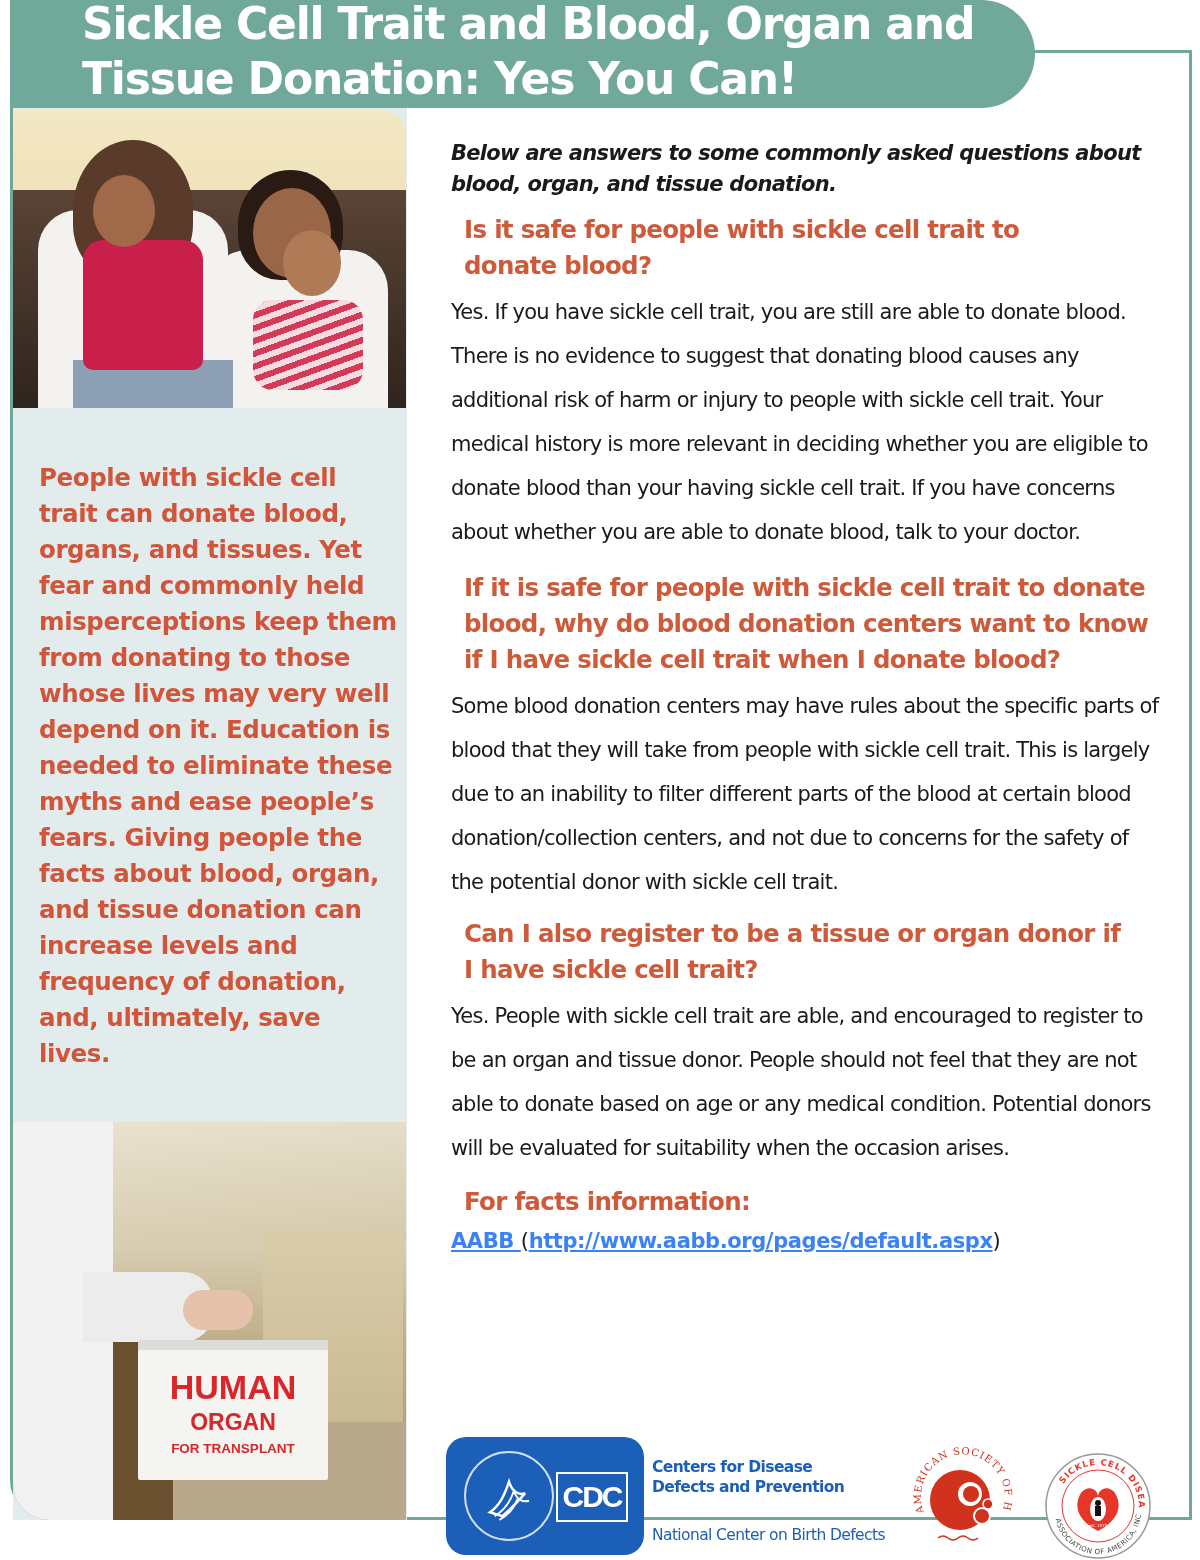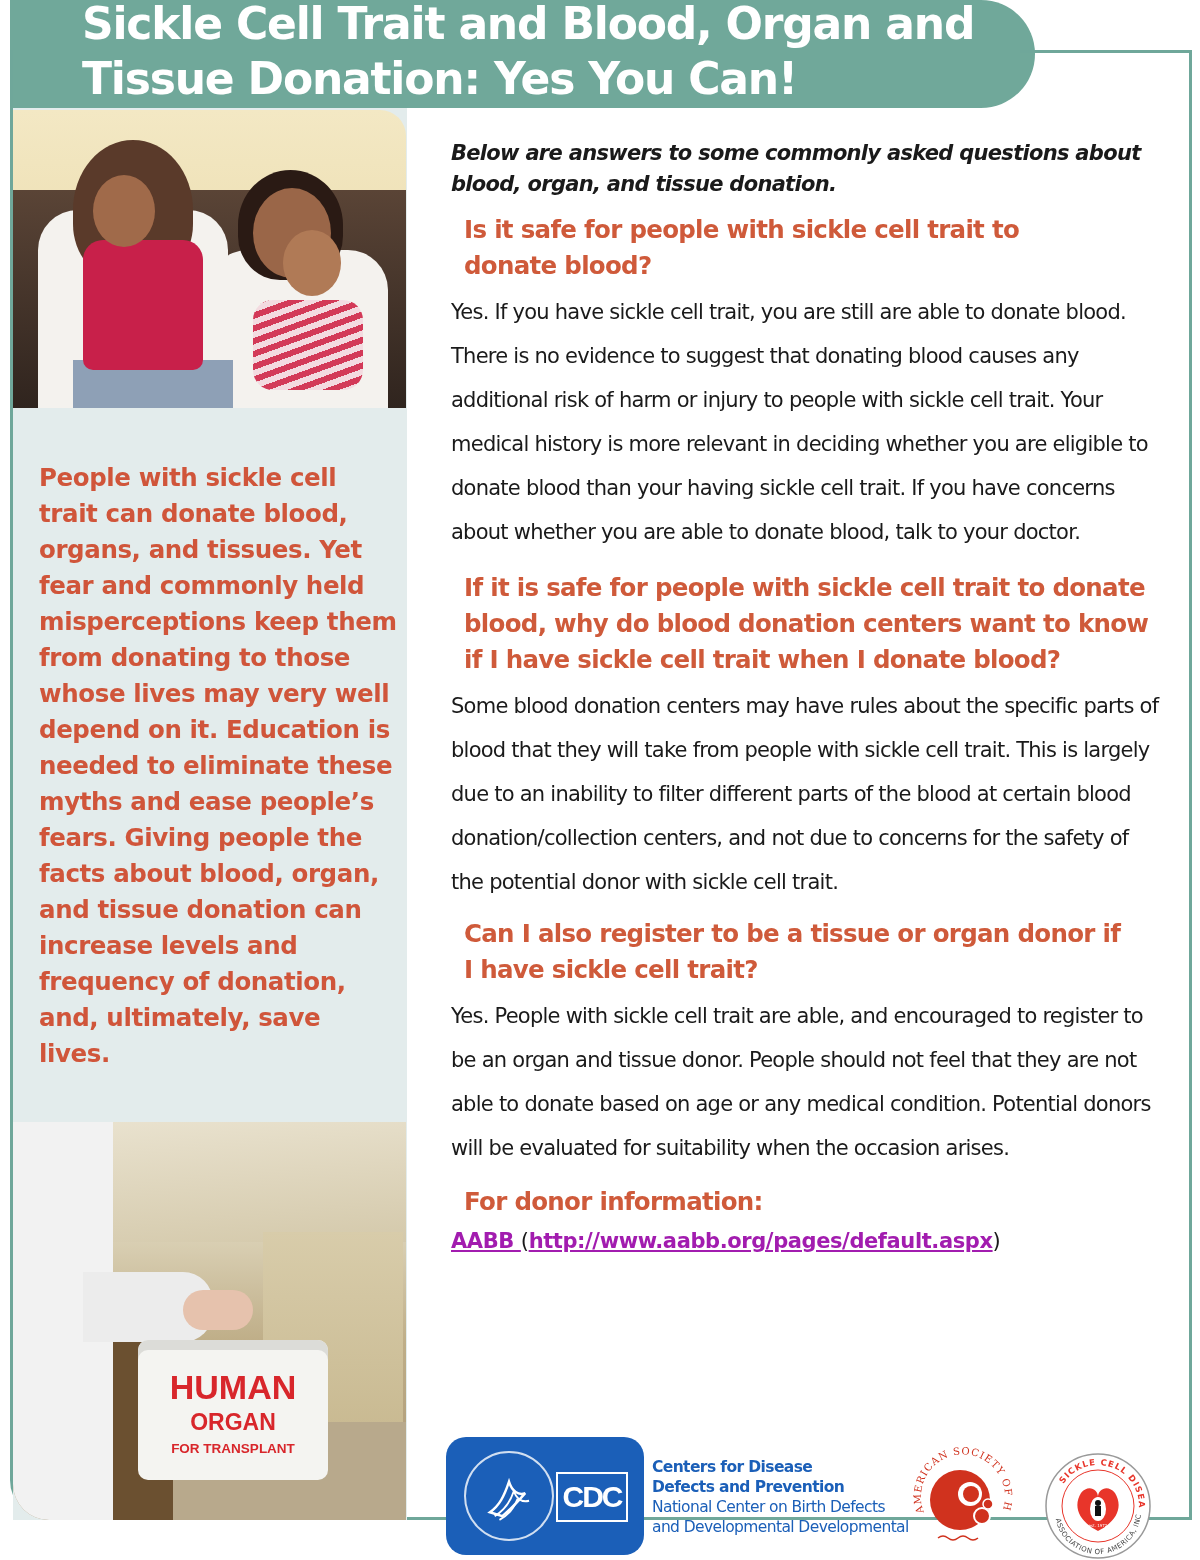--- a/index.html
+++ b/index.html
@@ -60,58 +60,58 @@
     background: linear-gradient(180deg,#e9e2cf 0%,#d9cfb3 30%,#bfae88 55%,#a89472 100%);
   }
   .photo-organ .ceiling { position:absolute; left:0; top:0; width:100%; height:120px; background: linear-gradient(175deg,#eae3d0,#d4c9ab); }
   .photo-organ .coat { position:absolute; left:0; top:0; width:100px; height:400px; background:#f2f2f2; }
   .photo-organ .sleeve { position:absolute; left:70px; top:150px; width:130px; height:70px; background:#ececec; border-radius: 0 30px 30px 0; }
   .photo-organ .counter { position:absolute; left:70px; top:215px; width:90px; height:190px; background:#6b5030; }
   .photo-organ .hall { position:absolute; left:250px; top:110px; width:140px; height:260px; background:linear-gradient(180deg,#d8ccaa,#c4b48a); }
   .photo-organ .floor { position:absolute; left:130px; top:300px; width:270px; height:100px; background:#b8a98c; }
   .photo-organ .bag {
     position:absolute; left:125px; top:218px; width:190px; height:140px;
-    background:#f4f4f1; border-radius: 10px; box-shadow: inset 0 10px 0 #dcdcd8;
+    background:#f4f4f1; border-radius: 2px; box-shadow: inset 0 10px 0 #dcdcd8;
   }
   .photo-organ .hand { position:absolute; left:170px; top:168px; width:70px; height:40px; border-radius:20px; background:#e6c2ad; }
   .bag-text {
     position:absolute; left:0; top:30px; width:100%; text-align:center; color:#d8262b;
     font-family:"Liberation Sans", sans-serif; font-weight:bold;
   }
   .bag-l1 { font-size: 34px; line-height: 34px; display:block; }
   .bag-l2 { font-size: 23px; line-height: 36px; display:block; }
   .bag-l3 { font-size: 13.5px; line-height: 18px; display:block; }
 
   .main {
     position: absolute; left: 451px; top: 138px; width: 710px;
     font-family: "DejaVu Sans", sans-serif; color: #1a1a1a;
   }
   .intro { font-weight: bold; font-style: italic; font-size: 21px; line-height: 31px; letter-spacing: -0.7px; margin-bottom: 12px; }
   .q { color: #cf5a3a; font-weight: bold; font-size: 24.5px; line-height: 36px; letter-spacing: -0.7px; margin-bottom: 6px; margin-left: 13px; }
   .a { font-size: 21px; line-height: 44px; letter-spacing: -0.75px; margin-bottom: 12px; }
   .emph { font-weight: bold; font-style: italic; font-size: 21px; line-height: 30.7px; letter-spacing: -0.9px; margin-bottom: 12px; }
 
   .link-line { font-size: 21px; line-height: 30px; letter-spacing: -0.4px; font-weight: bold; }
-  .link-line a { color: #a21caf; text-decoration: underline; }
+  .link-line a { color: #3b82f6; text-decoration: underline; }
   .paren { color: #1a1a1a; font-weight: normal; }
 
   .logos { position:absolute; left: 438px; top: 1437px; width: 720px; height: 118px; }
   .cdc-box {
     position:absolute; left:8px; top:0; width:198px; height:118px; background:#1b5fb8; border-radius:20px;
   }
   .cdc-eagle { position:absolute; left:18px; top:14px; width:90px; height:90px; border-radius:50%; border:2px solid rgba(255,255,255,0.8); }
   .cdc-eagle svg { width:100%; height:100%; }
   .cdc-mark {
     position:absolute; left:110px; top:35px; width:72px; height:50px; border:2px solid #ffffff;
     color:#ffffff; font-family:"Liberation Sans", sans-serif; font-weight:bold; font-size:30px;
     display:flex; align-items:center; justify-content:center; letter-spacing:-2px;
   }
   .cdc-text { position:absolute; left:214px; top:20px; color:#1b5fb8; font-family:"DejaVu Sans", sans-serif; font-size:15.5px; line-height:20px; letter-spacing:-0.6px; }
   .cdc-text .b { font-weight:bold; display:block; }
-  .cdc-text .n { display:block; }
+  .cdc-text .n { display:block;margin-top:28px; }
 
   .ash { position:absolute; left:470px; top:5px; width:110px; height:110px; }
   .scda { position:absolute; left:605px; top:14px; width:110px; height:110px; }
 </style>
 </head>
 <body>
 
 <div class="banner">
   <h1 class="banner-title">Sickle Cell Trait and Blood, Organ and Tissue Donation: Yes You Can!</h1>
 </div>
@@ -160,21 +160,21 @@
 
   <h2 class="q" style="width:560px;">Is it safe for people with sickle cell trait to donate blood?</h2>
   <p class="a">Yes. If you have sickle cell trait, you are still are able to donate blood. There is no evidence to suggest that donating blood causes any additional risk of harm or injury to people with sickle cell trait. Your medical history is more relevant in deciding whether you are eligible to donate blood than your having sickle cell trait.  If you have concerns about whether you are able to donate blood, talk to your doctor.</p>
 
   <h2 class="q" style="margin-top:16px;">If it is safe for people with sickle cell trait to donate blood, why do blood donation centers want to know if I have sickle cell trait when I donate blood?</h2>
   <p class="a">Some blood donation centers may have rules about the specific parts of blood that they will take from people with sickle cell trait. This is largely due to an inability to filter different parts of the blood at certain blood donation/collection centers, and not due to concerns for the safety of the potential donor with sickle cell trait.</p>
 
   <h2 class="q" style="margin-top:12px; width:670px;">Can I also register to be a tissue or organ donor if I have sickle cell trait?</h2>
   <p class="a" style="width:700px;">Yes. People with sickle cell trait are able, and encouraged to register to be an organ and tissue donor.  People should not feel that they are not able to donate based on age or any medical condition.  Potential donors will be evaluated for suitability when the occasion arises.</p>
 
-  <h2 class="q" style="margin-top:14px;">For donor information:</h2>
+  <h2 class="q" style="margin-top:14px;">For facts information:</h2>
   <p class="link-line">
     <a>AABB </a><span class="paren">(</span><a>http://www.aabb.org/pages/default.aspx</a><span class="paren">)</span>
   </p>
 </div>
 
 <div class="logos">
   <div class="cdc-box">
     <div class="cdc-eagle">
       <svg viewBox="0 0 90 90">
         <path d="M25 62 C35 55, 40 45, 45 30 C48 40, 55 45, 62 42 C55 50, 48 58, 38 66 Z" fill="none" stroke="#fff" stroke-width="2.5"></path>

